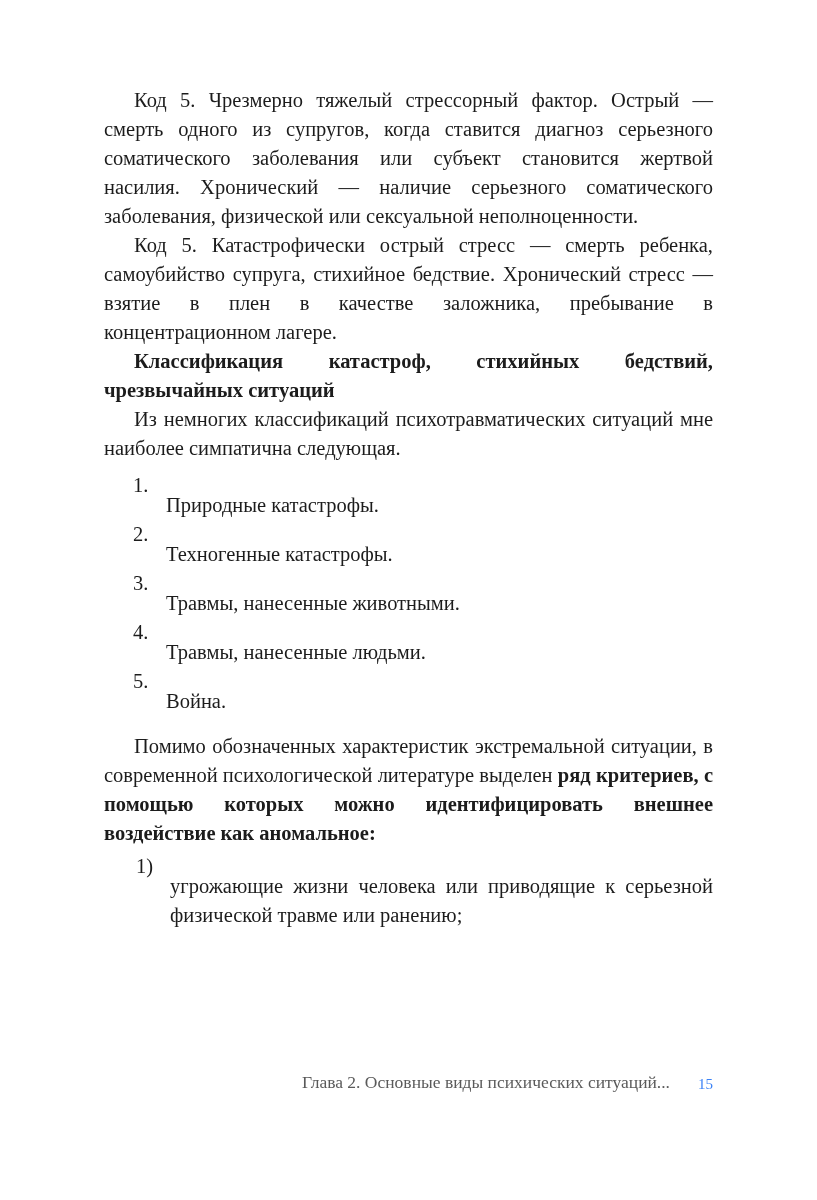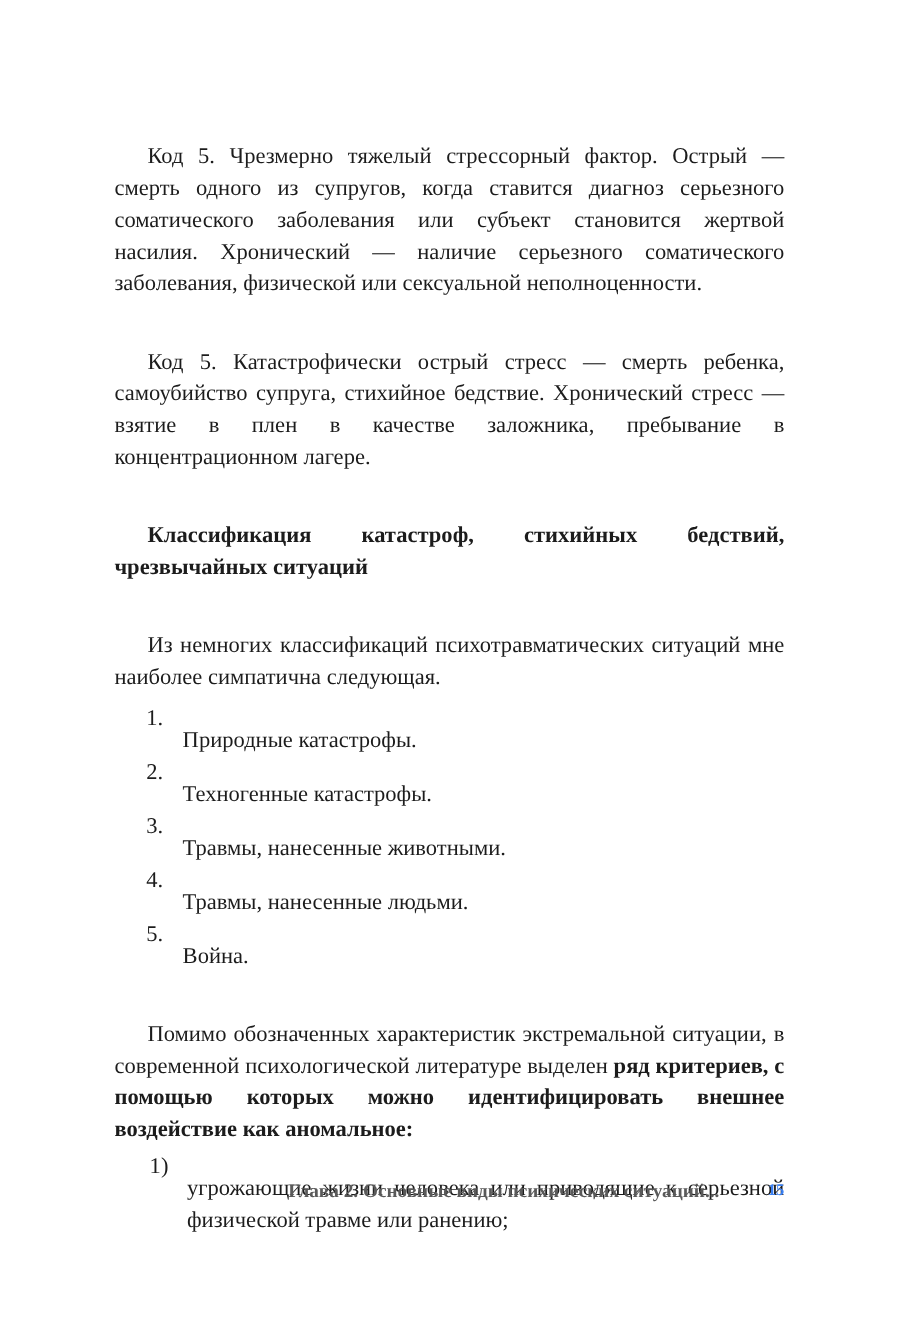--- a/index.html
+++ b/index.html
@@ -14,44 +14,42 @@
   .page {
     position:absolute; inset:0;
     padding:86px 104px 0 104px;
   }
   .body-par {
     font-size:20.5px;
     line-height:29px;
     text-align:justify;
     text-indent:30px;
     hyphens:auto;
-    margin-top:42px;
     -webkit-hyphens:auto;
   }
   .bold { font-weight:bold; }
   .list-block { margin:8px 0 16px 0; }
   .list-block-2 { margin:4px 0 0 0; }
   .list-row {
     display:flex;
     font-size:20.5px;
     line-height:29px;
     padding-left:29px;
   }
   .list-row-2 { padding-left:32px; }
   .list-num { flex:none; width:33px; }
   .list-row-2 .list-num { width:34px; }
   .list-text { flex:1; text-align:justify; hyphens:auto;margin-top:20px; -webkit-hyphens:auto; }
   .footer {
     position:absolute;
     left:104px; right:104px; top:1072px;
     display:flex;
     justify-content:flex-end;
-    align-items:center;
-    gap:44px;
-    font-weight:bold;
+    align-items:flex-end;
+    gap:28px;
   }
   .footer-chapter {
     font-size:17.5px;
     color:#5a5a5a;
   }
   .footer-page {
     font-size:15px;
     color:#3b82f6;
   }
 </style>

